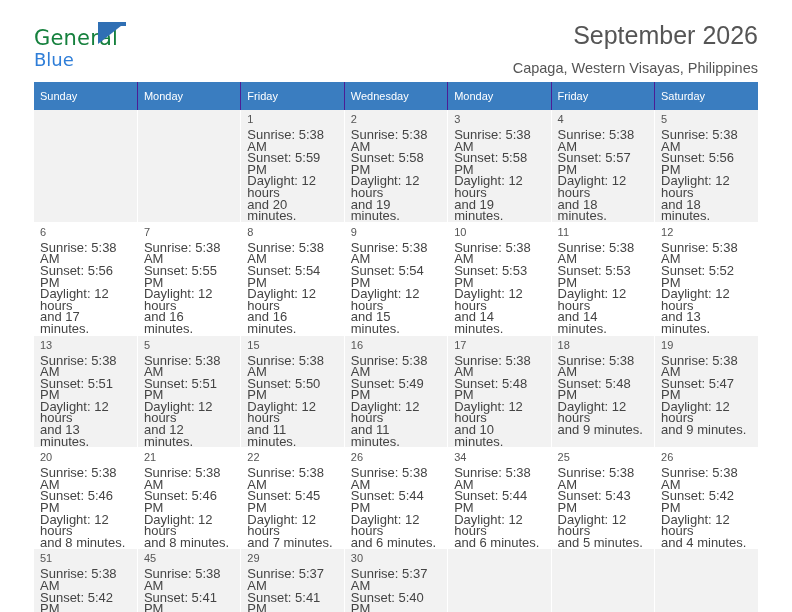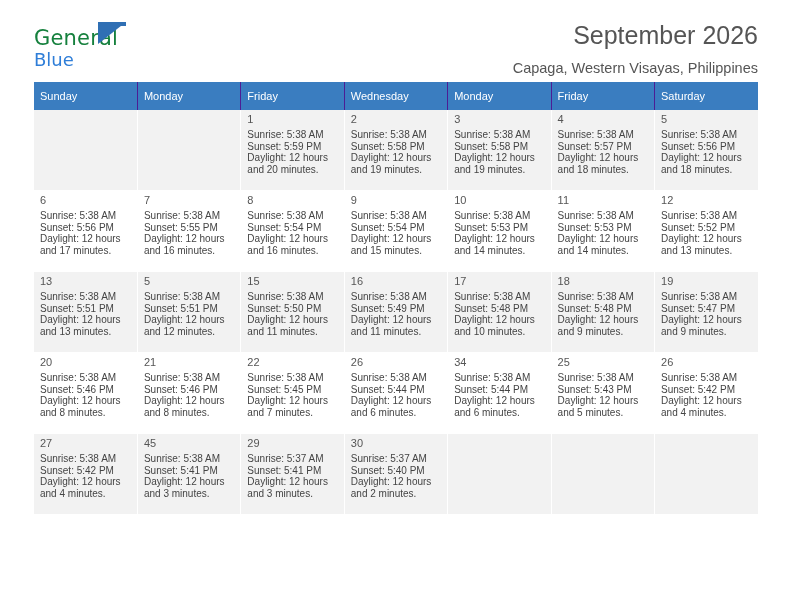--- a/index.html
+++ b/index.html
@@ -115,21 +115,21 @@
   }
   .cell.shaded { background: #f2f2f2; }
   .cell.empty { background: #f2f2f2; }
   .daynum {
     font-size: 11px;
     color: #555555;
     line-height: 13px;
     margin-bottom: 3px;
   }
   .info {
-    font-size: 10px;
+    font-size: 13px;
     color: #444444;
     line-height: 11.6px;
     white-space: pre-line;
   }
 </style>
 </head>
 <body>
 
 <div class="page">
 
@@ -410,21 +410,21 @@
               <div class="info">Sunrise: 5:38 AM
 Sunset: 5:42 PM
 Daylight: 12 hours
 and 4 minutes.</div>
             </div>
           </td>
         </tr>
         <tr>
           <td>
             <div class="cell shaded">
-              <div class="daynum">27</div>
+              <div class="daynum">51</div>
               <div class="info">Sunrise: 5:38 AM
 Sunset: 5:42 PM
 Daylight: 12 hours
 and 4 minutes.</div>
             </div>
           </td>
           <td>
             <div class="cell shaded">
               <div class="daynum">45</div>
               <div class="info">Sunrise: 5:38 AM

